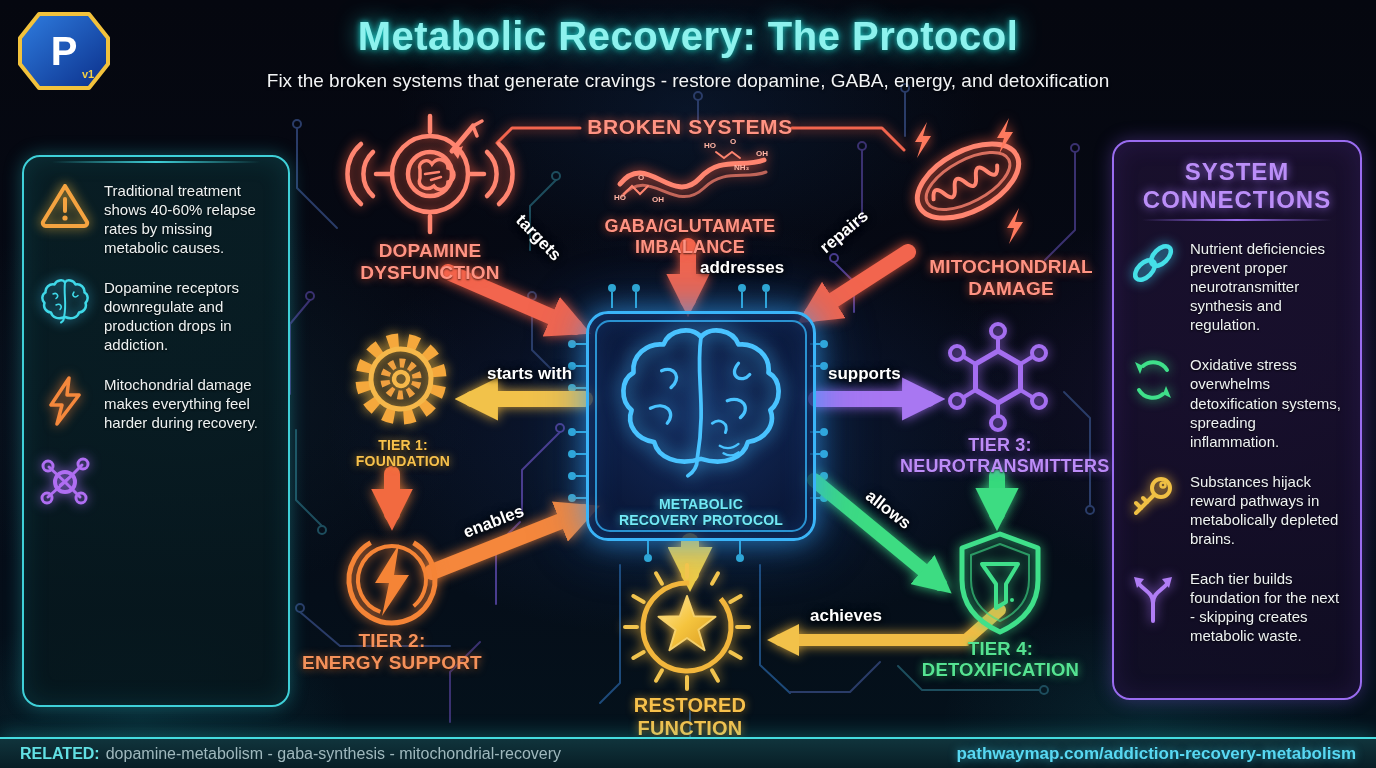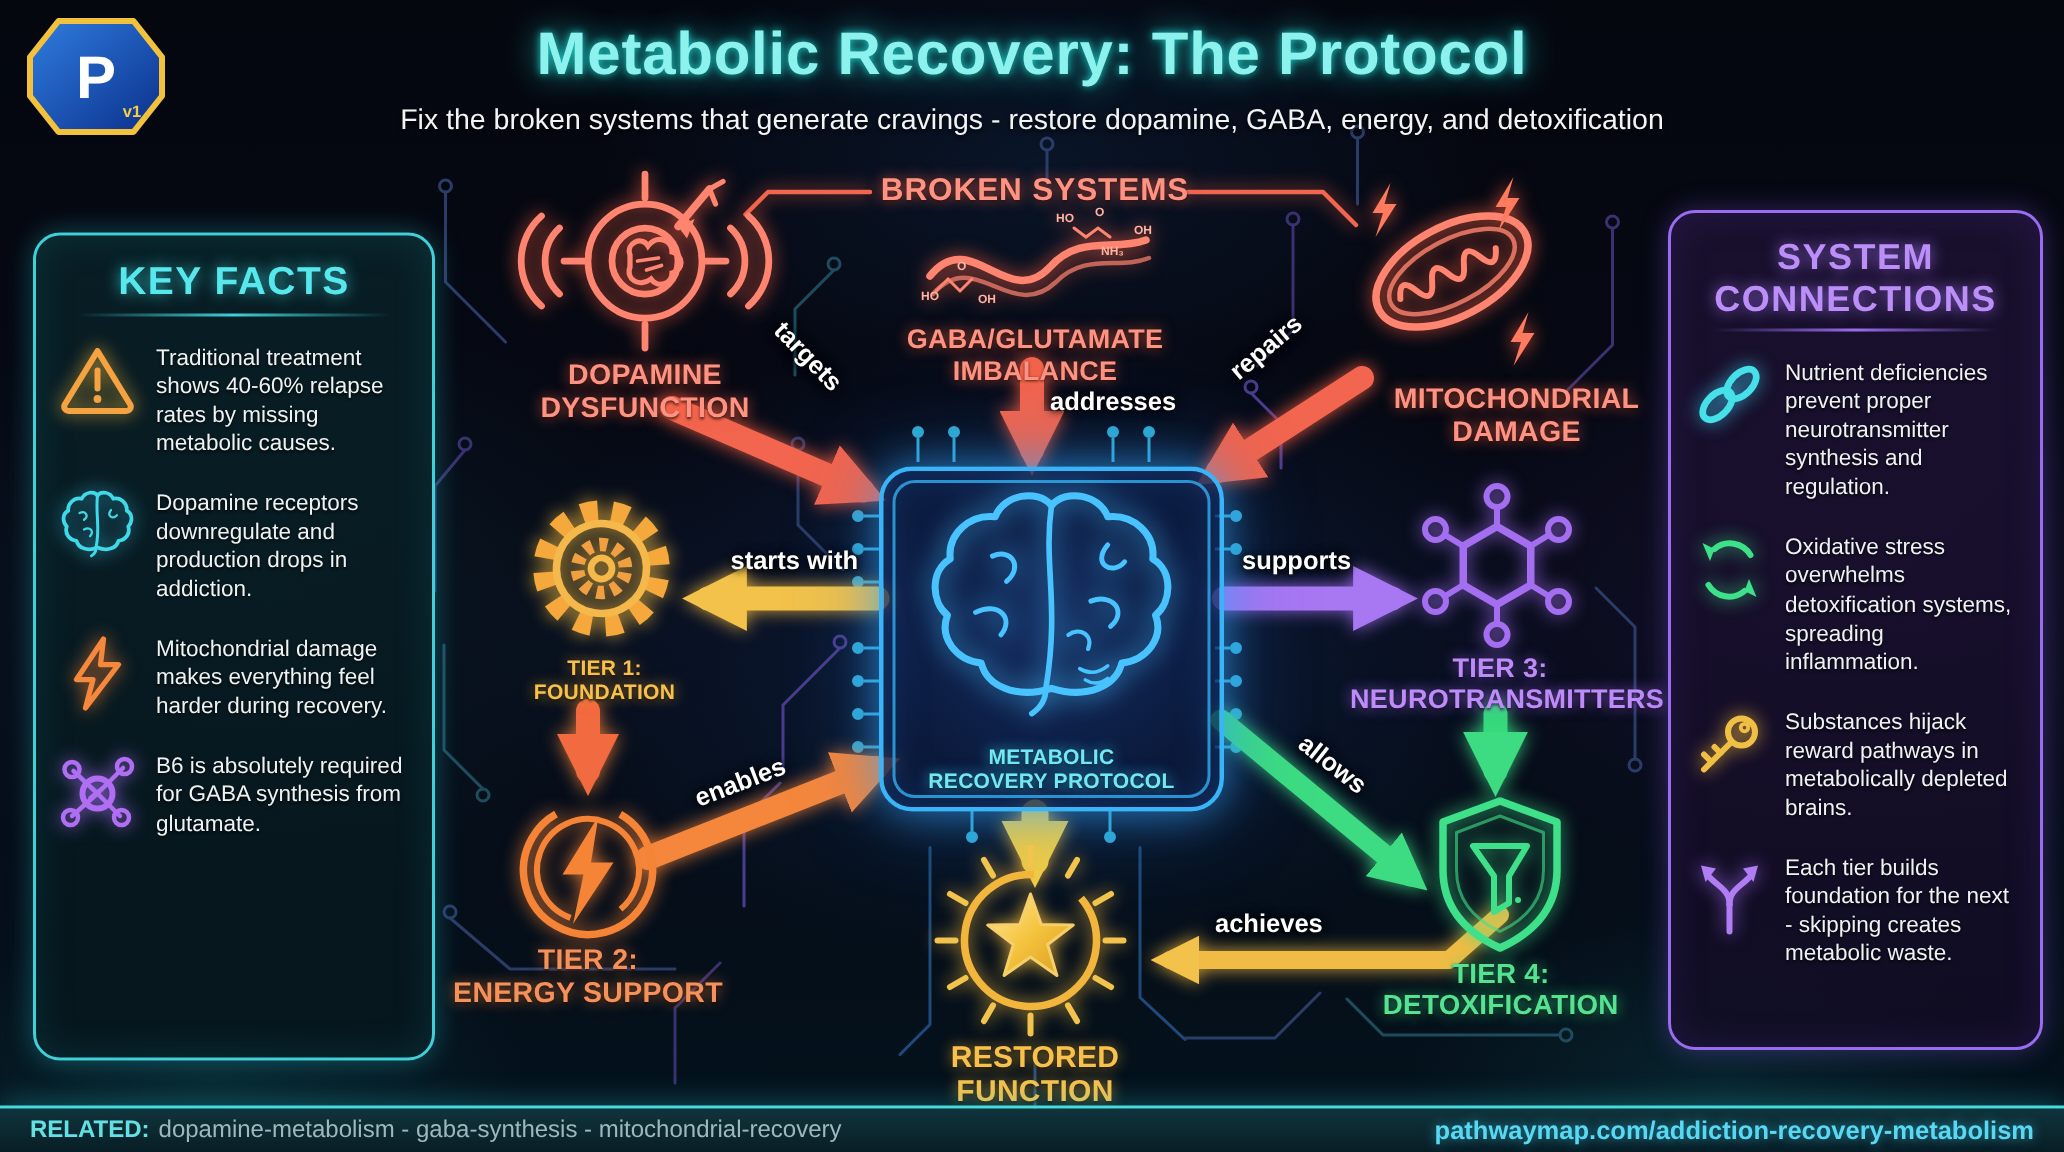--- a/index.html
+++ b/index.html
@@ -391,21 +391,20 @@
   <div class="abs edge-label" style="left:510px;top:228px;transform:rotate(46deg);">targets</div>
   <div class="abs edge-label" style="left:700px;top:258px;">addresses</div>
   <div class="abs edge-label" style="left:816px;top:222px;transform:rotate(-40deg);">repairs</div>
   <div class="abs edge-label" style="left:487px;top:364px;">starts with</div>
   <div class="abs edge-label" style="left:828px;top:364px;">supports</div>
   <div class="abs edge-label" style="left:462px;top:512px;transform:rotate(-21deg);">enables</div>
   <div class="abs edge-label" style="left:862px;top:500px;transform:rotate(38deg);">allows</div>
   <div class="abs edge-label" style="left:810px;top:606px;">achieves</div>
 
   <div class="abs panel panel-cyan">
-    <div class="panel-title">KEY FACTS</div>
     <div class="divider"></div>
 
     <div class="p-item">
       <span class="p-ico g-gold">
         <svg width="52" height="48" viewBox="0 0 52 48">
             <g fill="none" stroke="#f5a340" stroke-width="4" stroke-linejoin="round" stroke-linecap="round">
           <path d="M26,5 L48,41 a3,3 0 0 1 -3,4 H7 a3,3 0 0 1 -3,-4 Z"></path>
               <line x1="26" y1="18" x2="26" y2="30"></line>
             </g>
           <circle cx="26" cy="37" r="2.6" fill="#f5a340"></circle>
@@ -447,21 +446,20 @@
               <line x1="26" y1="28" x2="41" y2="43" stroke-width="3"></line>
           <circle cx="26" cy="28" r="10" stroke-width="4"></circle>
               <line x1="21" y1="31" x2="31" y2="23" stroke-width="2.5"></line>
           <circle cx="9" cy="12" r="5" stroke-width="3"></circle>
               <circle cx="44" cy="10" r="5" stroke-width="3"></circle>
           <circle cx="8" cy="44" r="5" stroke-width="3"></circle>
               <circle cx="42" cy="44" r="5" stroke-width="3"></circle>
             </g>
           </svg>
       </span>
-      <span class="p-txt">B6 is absolutely required for GABA synthesis from glutamate.</span>
     </div>
 
   </div>
 
   <div class="abs panel panel-purple">
     <div class="panel-title">SYSTEM
 CONNECTIONS</div>
     <div class="divider"></div>
 
     <div class="p-item">

